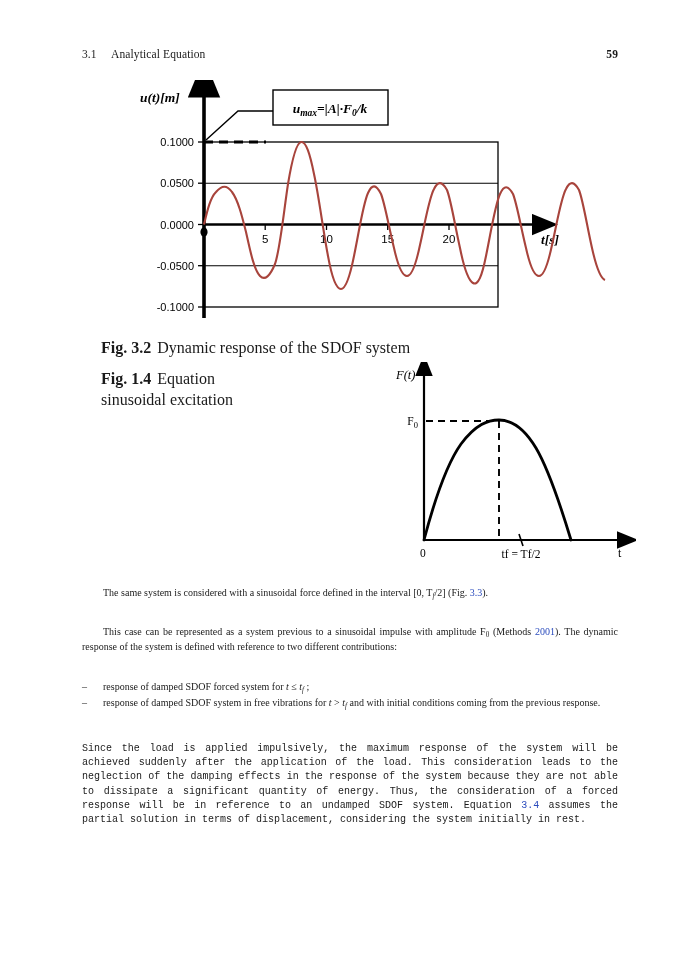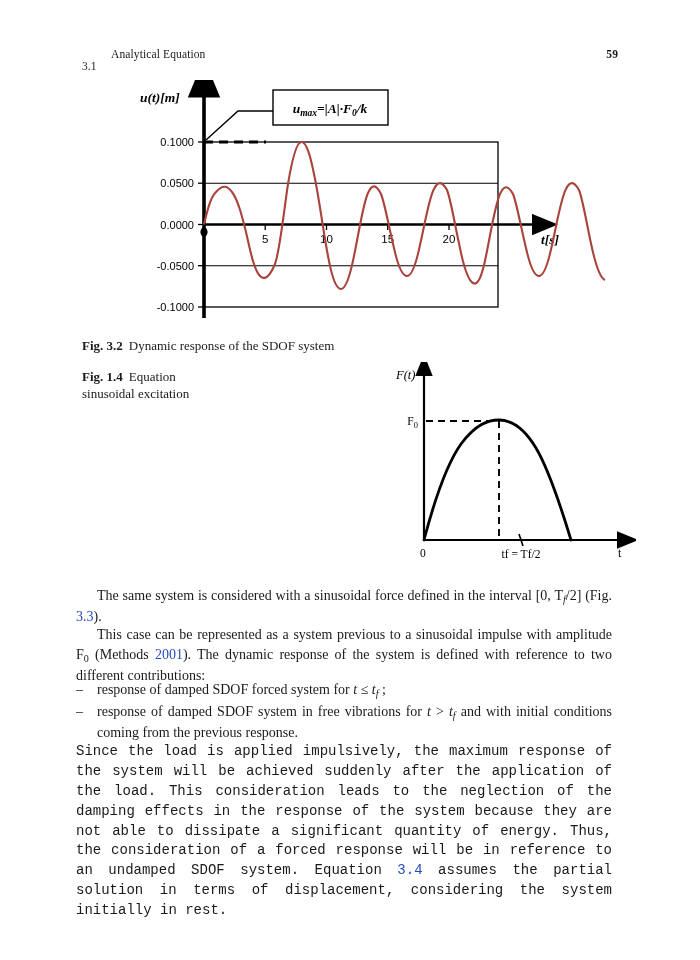--- a/index.html
+++ b/index.html
@@ -19,61 +19,62 @@
   
   .runhead {
     position: absolute;
     top: 48px;
     left: 82px;
     right: 82px;
     height: 16px;
     font-size: 11.5px;
     letter-spacing: 0.01em;
   }
-  .runhead .sec-no { position: absolute; left: 0; top: 12px; }
+  .runhead .sec-no { position: absolute; left: 0; top: 0; }
   .runhead .sec-title { position: absolute; left: 29px; top: 0; }
   .runhead .pageno { position: absolute; right: 0; top: 0; font-weight: bold; }
 
   
   #fig32 {
     position: absolute;
     left: 82px;
     top: 80px;
     width: 540px;
     height: 250px;
   }
   #fig32 svg { display: block; }
 
   .cap {
     position: absolute;
-    font-size: 13px;
+    font-size: 16px;
     line-height: 1.33;
+    margin-left: 19px;
   }
   .cap b { font-weight: bold; }
   .cap .capgap { display: inline-block; width: 6px; }
 
   #cap32 { left: 82px; top: 337px; width: 460px; }
   #cap33 { left: 82px; top: 368px; width: 180px; }
 
   
   #fig33 {
     position: absolute;
     left: 386px;
     top: 362px;
     width: 250px;
     height: 200px;
   }
   #fig33 svg { display: block; }
 
   
   .body-col {
     position: absolute;
-    left: 76px;
+    left: 82px;
     width: 536px;
-    font-size: 14px;
+    font-size: 10px;
     line-height: 1.42;
     text-align: justify;
   }
   #para1 { top: 586px; }
   #para2 { top: 625px; }
   #list  { top: 680px; }
   #para3 { top: 742px; font-family: Liberation Mono, monospace; }
 
   .indent { text-indent: 21px; }
   .lnk { color: #2a4bbd; }

